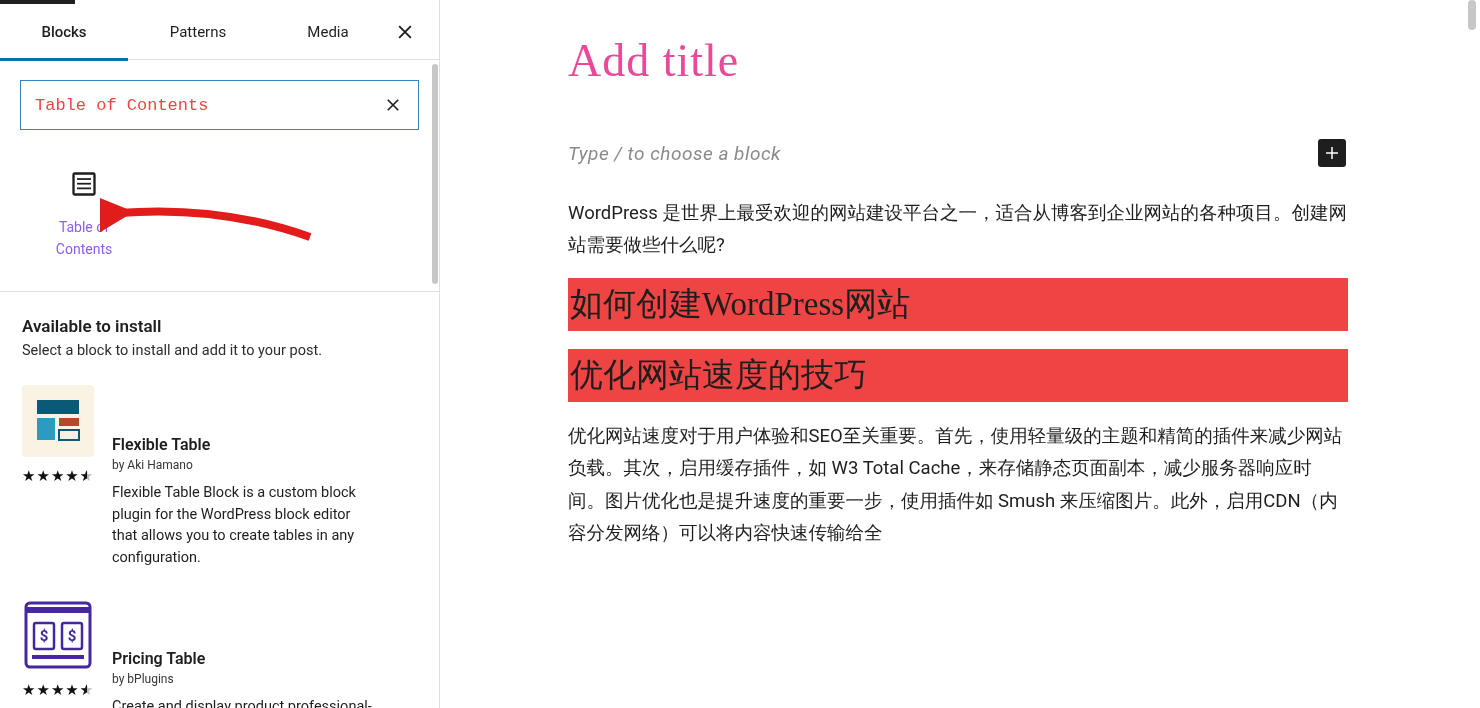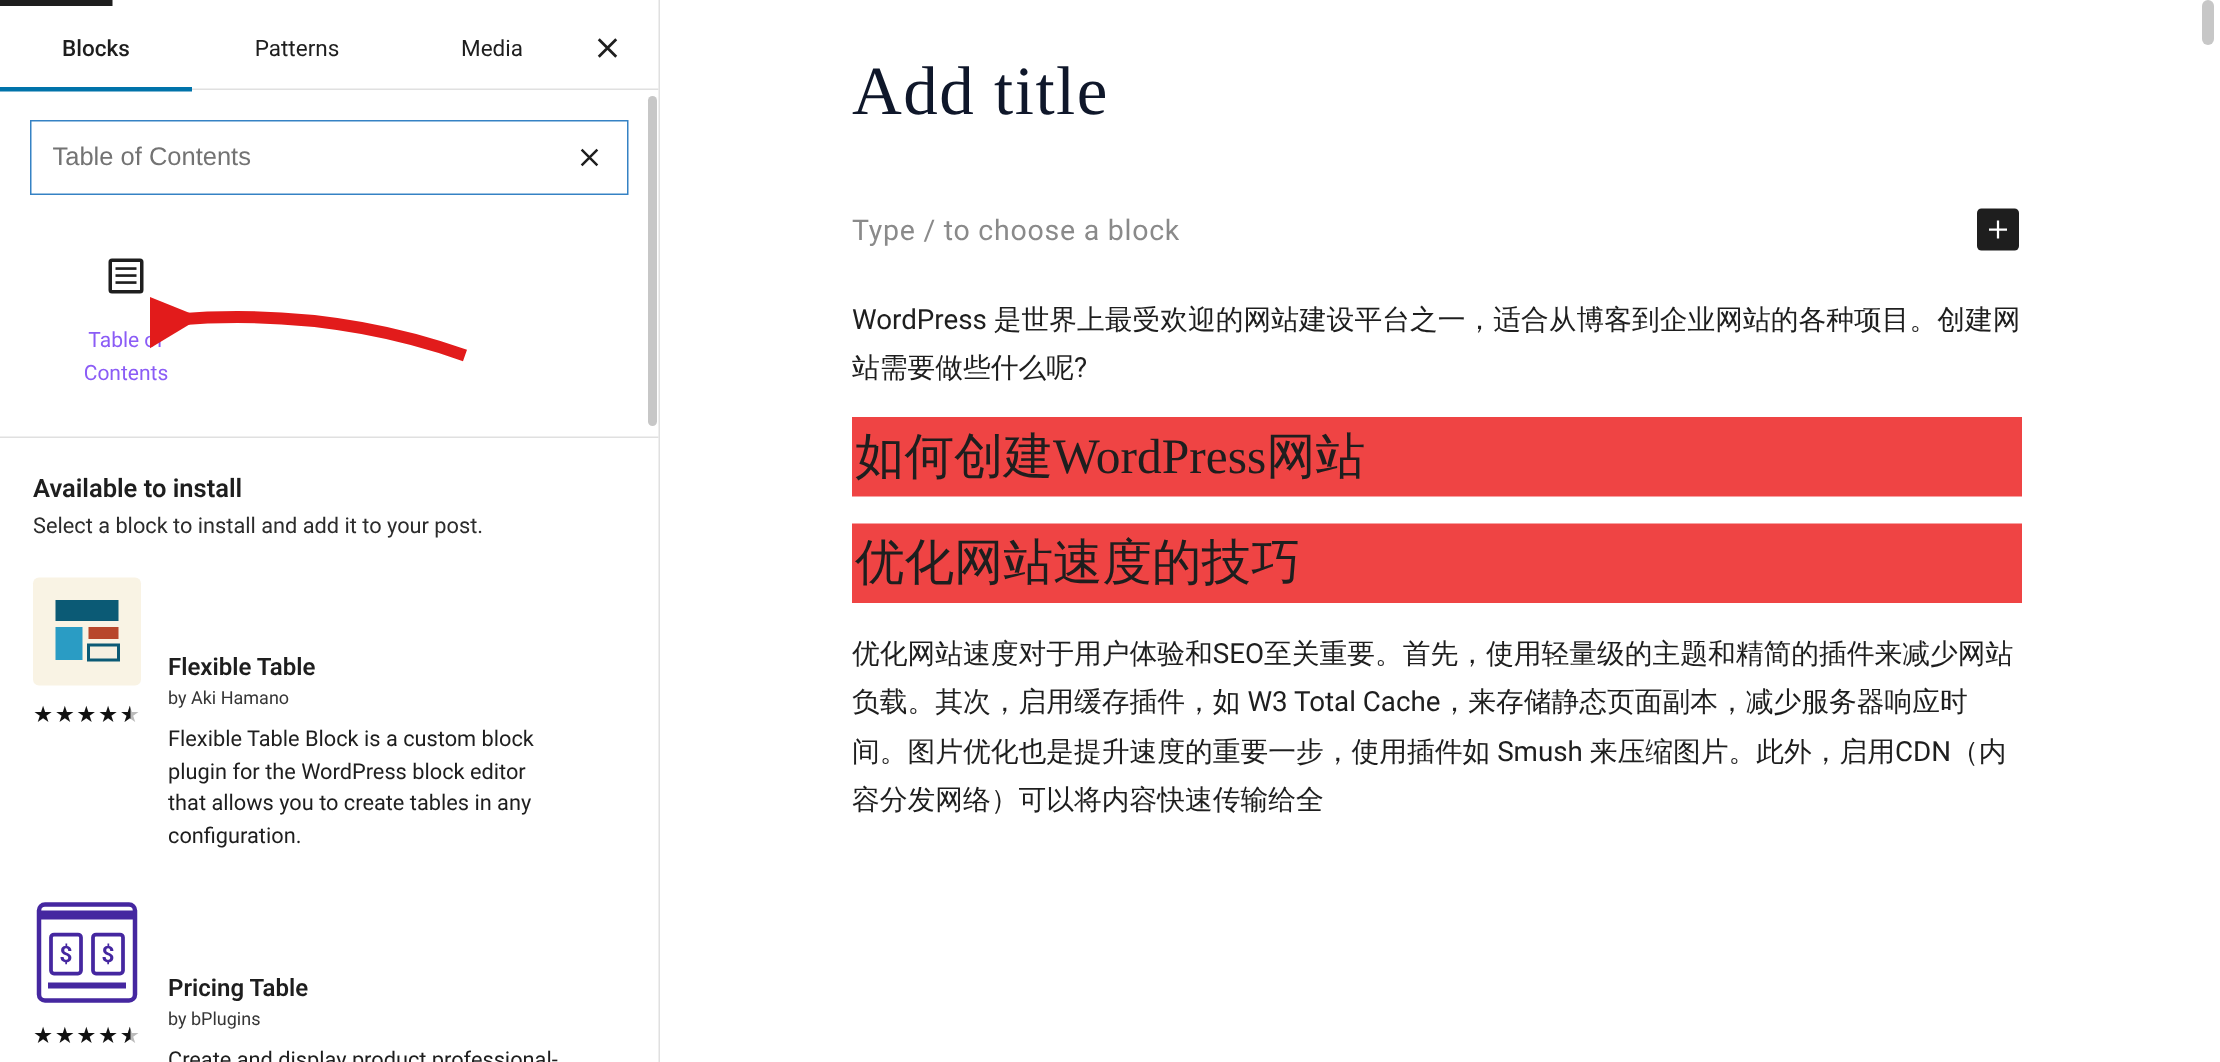--- a/index.html
+++ b/index.html
@@ -96,24 +96,24 @@
     align-items: center;
     border: 1.5px solid #3582c4;
     height: 50px;
     padding: 0 8px 0 14px;
     background: #fff;
   }
   .search-input {
     flex: 1;
     border: none;
     outline: none;
-    font-family: Liberation Sans, sans-serif;
+    font-family: Liberation Mono, monospace;
     font-size: 17px;
     background: transparent;
-    color: #737373;
+    color: #ef4444;
   }
   .clear-search {
     width: 34px; height: 34px;
     display:flex; align-items:center; justify-content:center;
     cursor: pointer; background: transparent; border: none;
   }
   .block-grid {
     padding: 30px 0 30px 0;
     display: flex;
     border-bottom: 1px solid #e0e0e0;
@@ -199,35 +199,36 @@
     border-radius: 4px;
   }
   .editor-wrap {
     width: 780px;
     margin: 0 0 0 128px;
     padding-top: 34px;
   }
   .title-input {
     font-family: Georgia, "Times New Roman", serif;
     font-size: 46px;
-    color: #0f172a;
+    color: #ec4899;
     font-weight: 400;
     margin-bottom: 52px;
     letter-spacing: 1px;
   }
   .para-row {
     display: flex;
     align-items: center;
     justify-content: space-between;
     margin-bottom: 30px;
   }
   .para-hint {
     font-size: 19px;
     color: #8a8a8a;
     letter-spacing: 0.5px;
+    font-style: italic;
   }
   .add-block-btn {
     width: 28px; height: 28px;
     background: #1e1e1e;
     border-radius: 3px;
     display:flex; align-items:center; justify-content:center;
     cursor: pointer;
     border: none;
     margin-right: 2px;
   }

